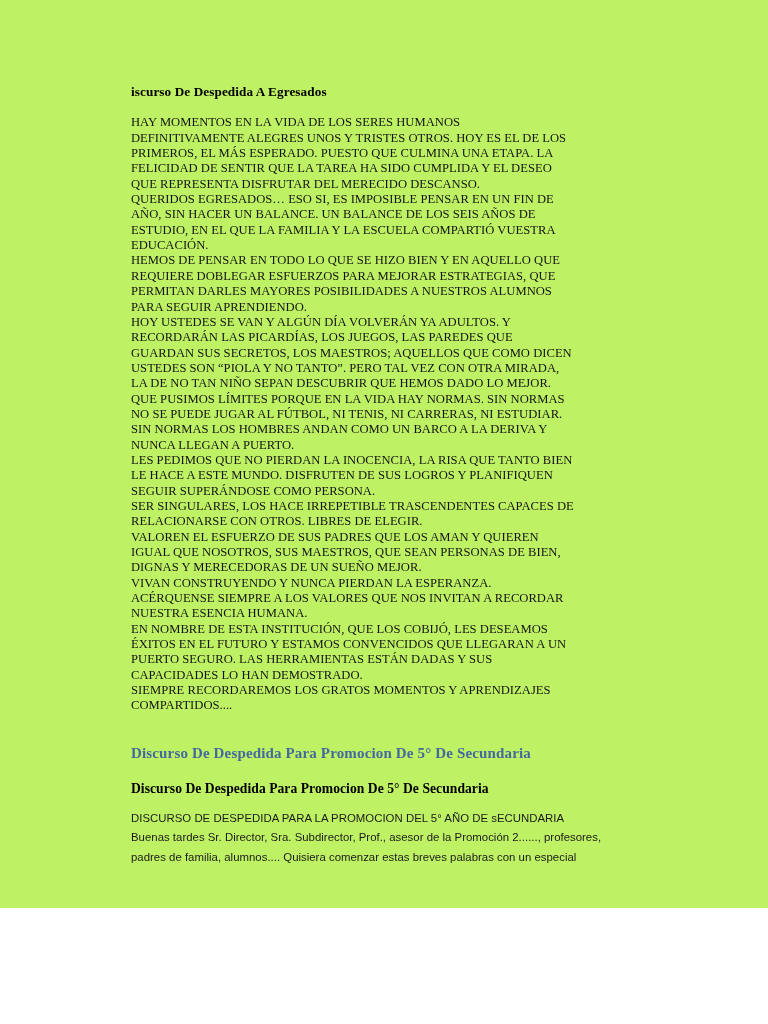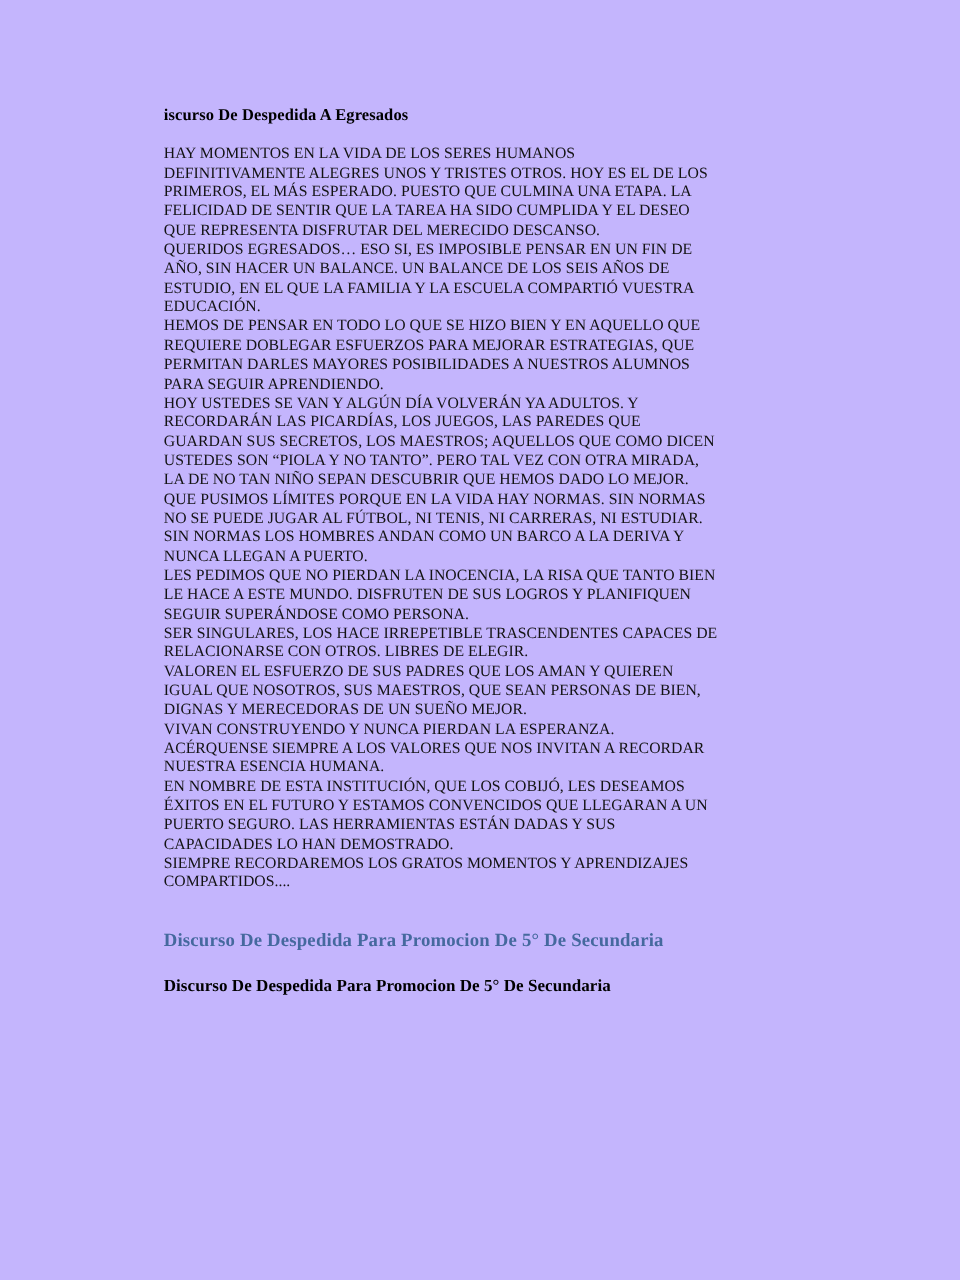--- a/index.html
+++ b/index.html
@@ -15,22 +15,22 @@
     overflow: hidden;
     font-family: "Liberation Serif", "DejaVu Serif", serif;
     color: #000000;
     -webkit-font-smoothing: antialiased;
   }
   .page {
     position: absolute;
     left: 0;
     top: 0;
     width: 768px;
-    height: 1024px;
-    background: #c4b5fd;
+    height: 908px;
+    background: #bef264;
   }
   .content {
     position: absolute;
     left: 131px;
     top: 84px;
     width: 500px;
   }
 
   
   .doc-title {
@@ -144,15 +144,18 @@
     <div class="spacer-xl"></div>
 
     <h2 class="blue-heading">Discurso De Despedida Para Promocion De 5° De Secundaria</h2>
 
     <div class="spacer-md"></div>
 
     <h3 class="sub-heading">Discurso De Despedida Para Promocion De 5° De Secundaria</h3>
 
     <div class="spacer-sm"></div>
 
+    <p class="sans-block">DISCURSO DE DESPEDIDA PARA LA PROMOCION DEL 5° AÑO DE sECUNDARIA
+Buenas tardes Sr. Director, Sra. Subdirector, Prof., asesor de la Promoción 2......, profesores,
+padres de familia, alumnos.... Quisiera comenzar estas breves palabras con un especial</p>
 
   </div>
 </div>
 
 </body></html>

